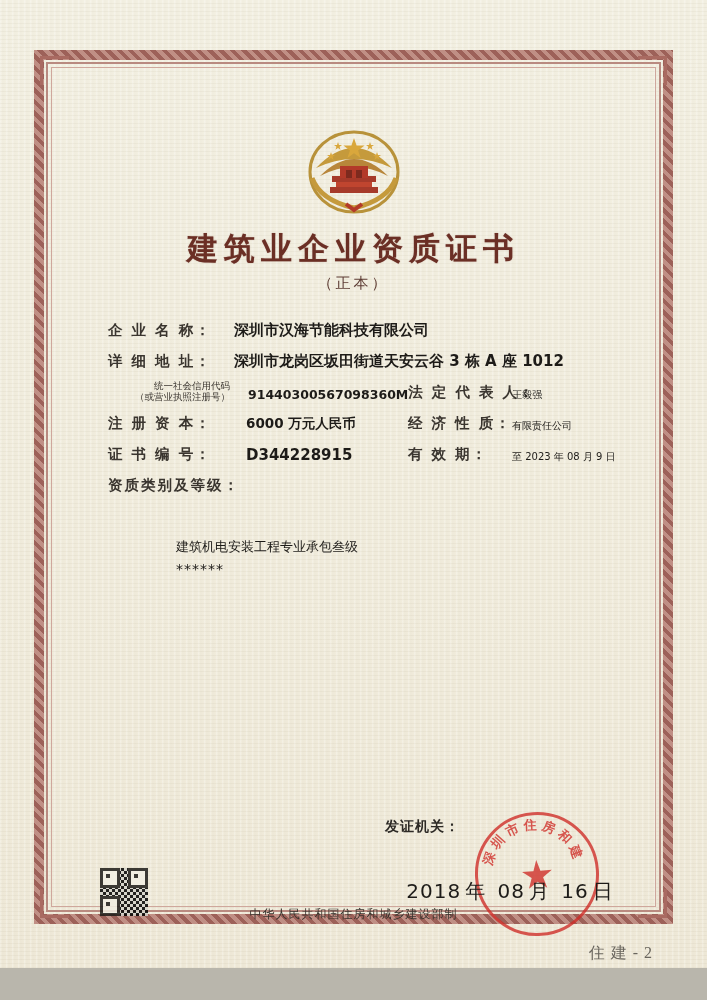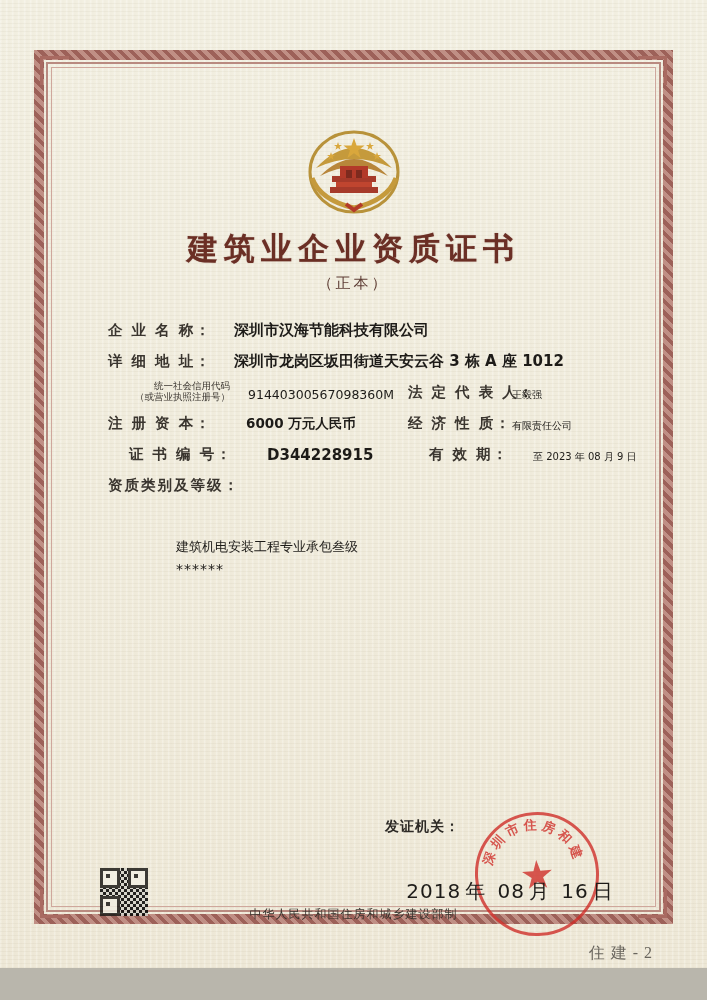--- a/index.html
+++ b/index.html
@@ -82,21 +82,21 @@
     width:122px;flex:0 0 122px;
     font-size:14.5px;font-weight:bold;color:#3a352f;
     letter-spacing:2px;text-align:justify;
     white-space:nowrap;
   }
   .val{
     flex:1;font-size:15px;color:#1d1b18;font-weight:bold;
     border-bottom:0px solid transparent;padding-left:4px;
     white-space:nowrap;
   }
-  .val.small{font-size:12.5px;font-weight:normal;}
+  .val.small{font-size:12.5px;font-weight:bold;}
   .val.plain{font-weight:bold;font-size:13.5px;}
 
   .row.half{display:flex;align-items:flex-end;}
   .half-left{display:flex;align-items:flex-end;flex:0 0 330px;gap:12px;}
   .half-right{display:flex;align-items:flex-end;flex:1;}
   .lbl2{
     width:100px;flex:0 0 100px;font-size:14.5px;font-weight:bold;color:#3a352f;
     letter-spacing:2px;white-space:nowrap;text-align:justify;
   }
   .val2{flex:1;font-size:10px;color:#1d1b18;padding-left:4px;white-space:nowrap;}
@@ -240,21 +240,21 @@
         <div class="lbl">注 册 资 本：</div>
         <div class="val plain">6000 万元人民币</div>
       </div>
       <div class="half-right">
         <div class="lbl2">经 济 性 质：</div>
         <div class="val2">有限责任公司</div>
       </div>
     </div>
 
     <div class="row half">
-      <div class="half-left" style="flex:0 0 300px;margin-left:21px;">
+      <div class="half-left" style="flex:0 0 300px;">
         <div class="lbl">证 书 编 号：</div>
         <div class="val">D344228915</div>
       </div>
       <div class="half-right">
         <div class="lbl2">有 效 期：</div>
         <div class="val2">至 2023 年 08 月 9 日</div>
       </div>
     </div>
 
     <div class="row">

